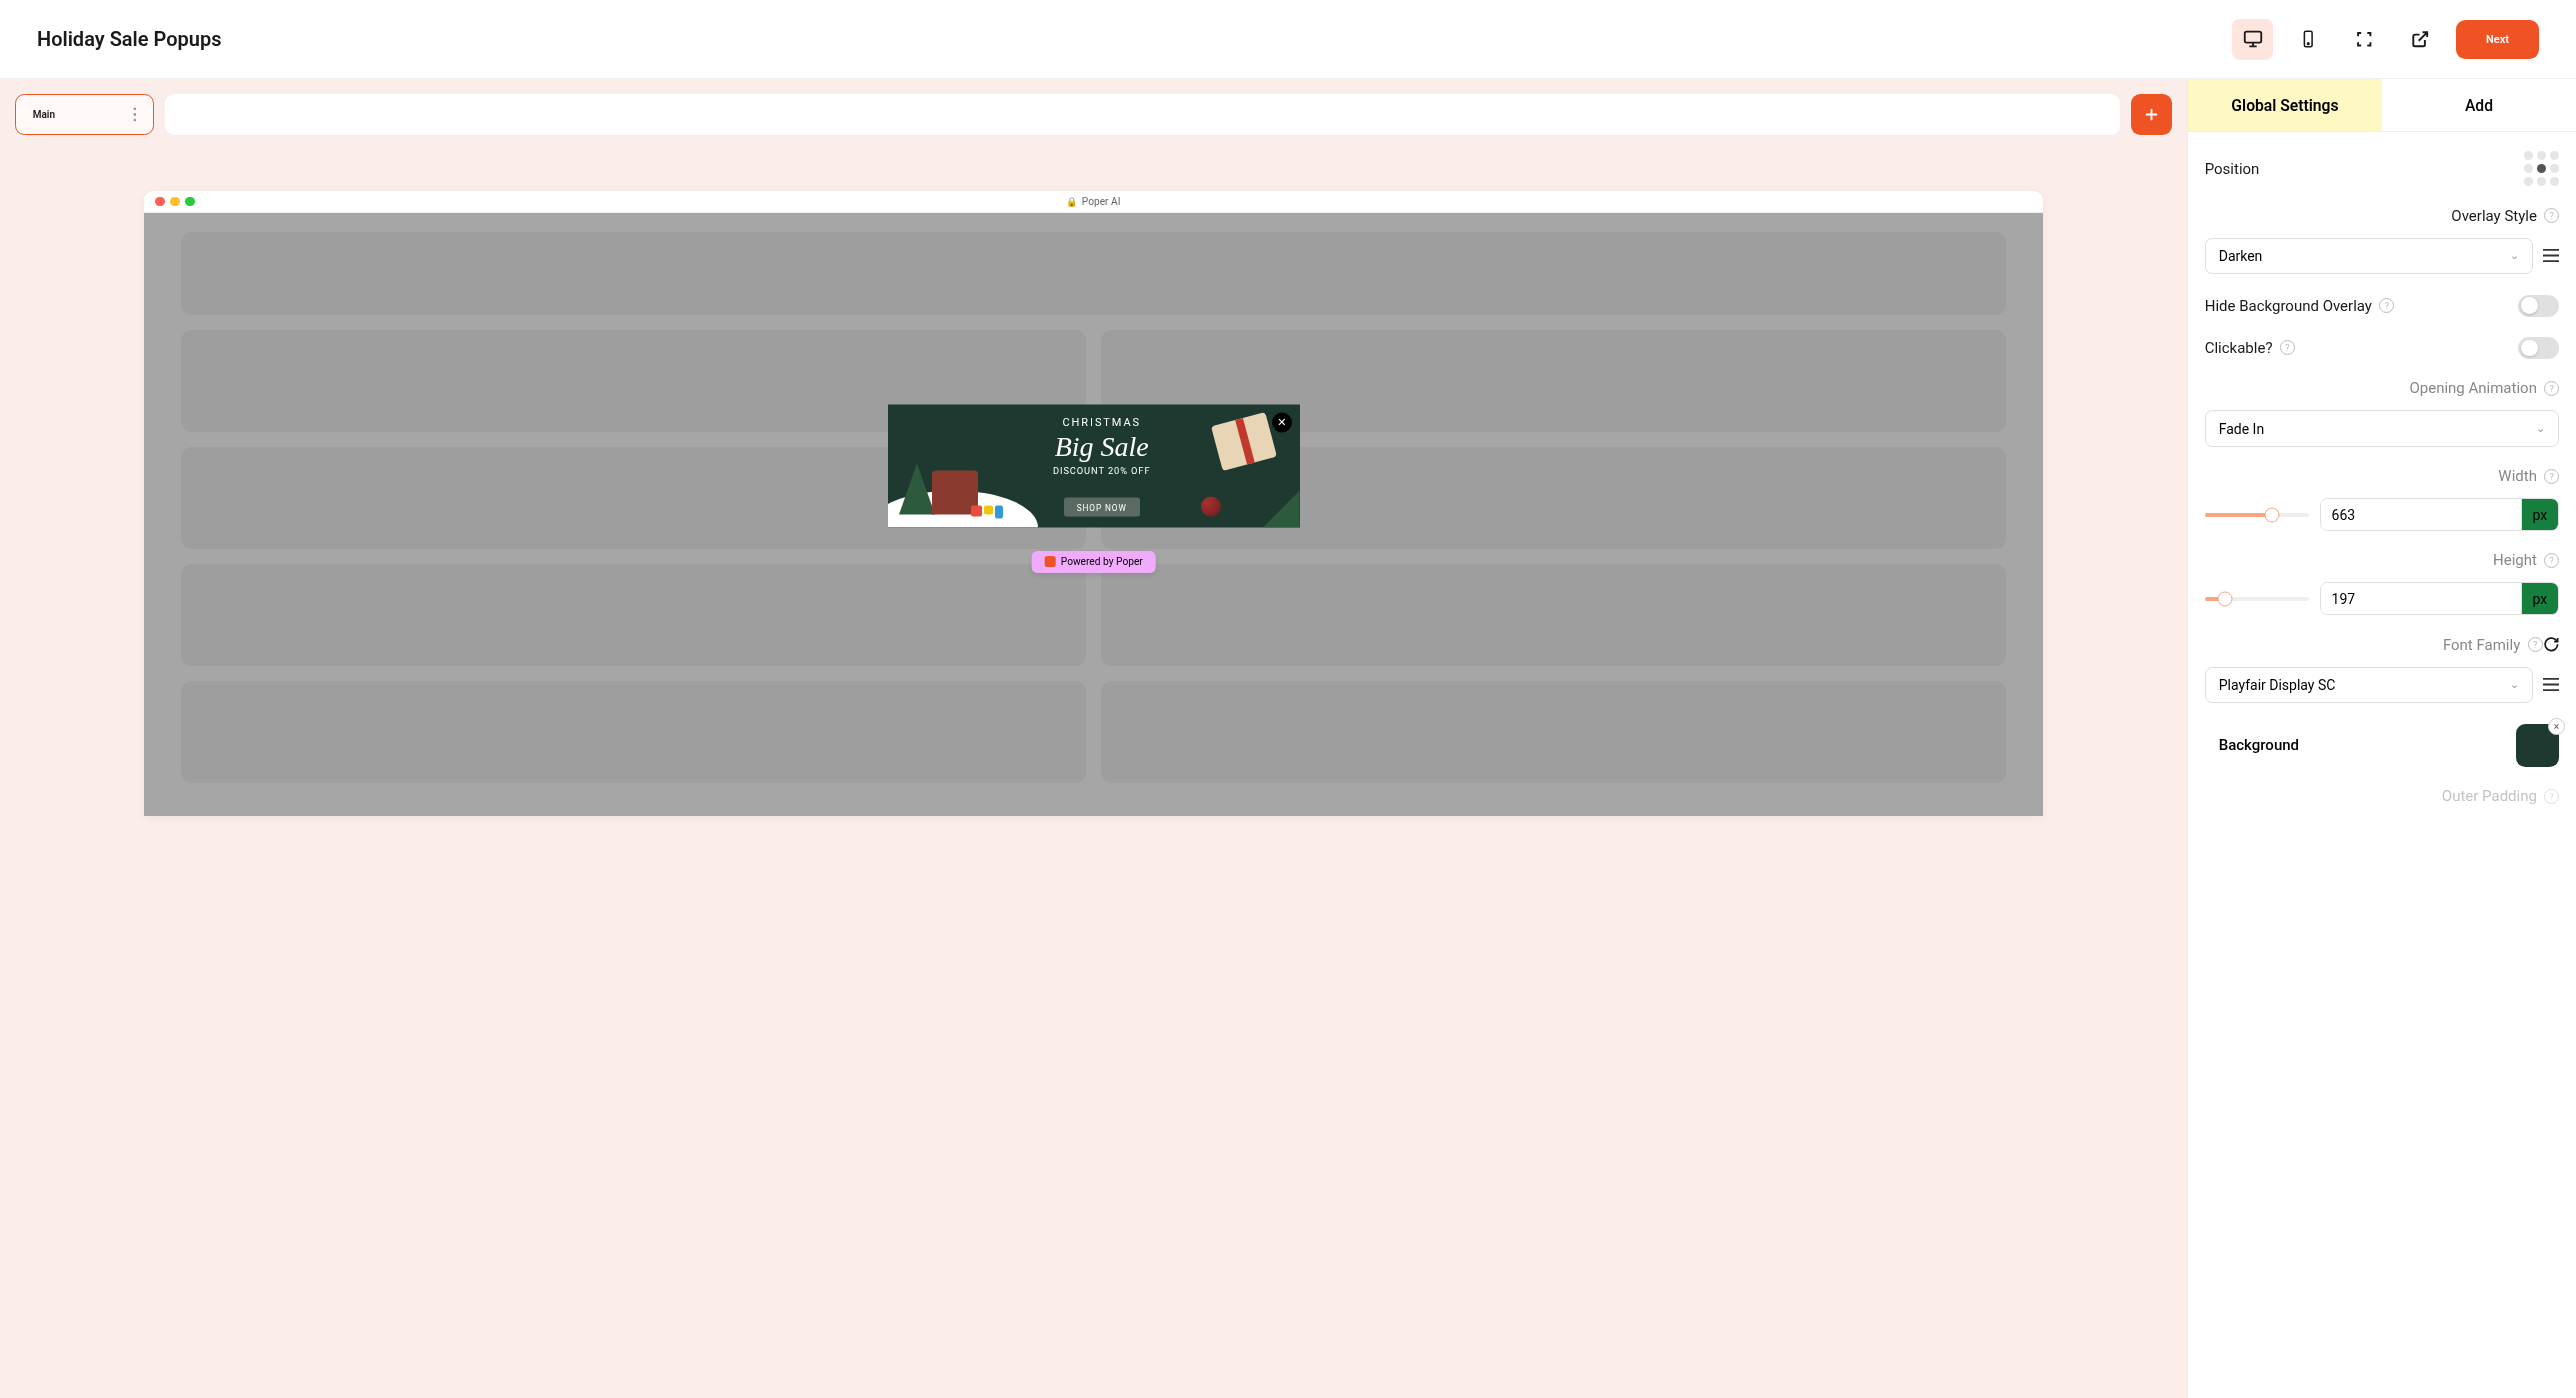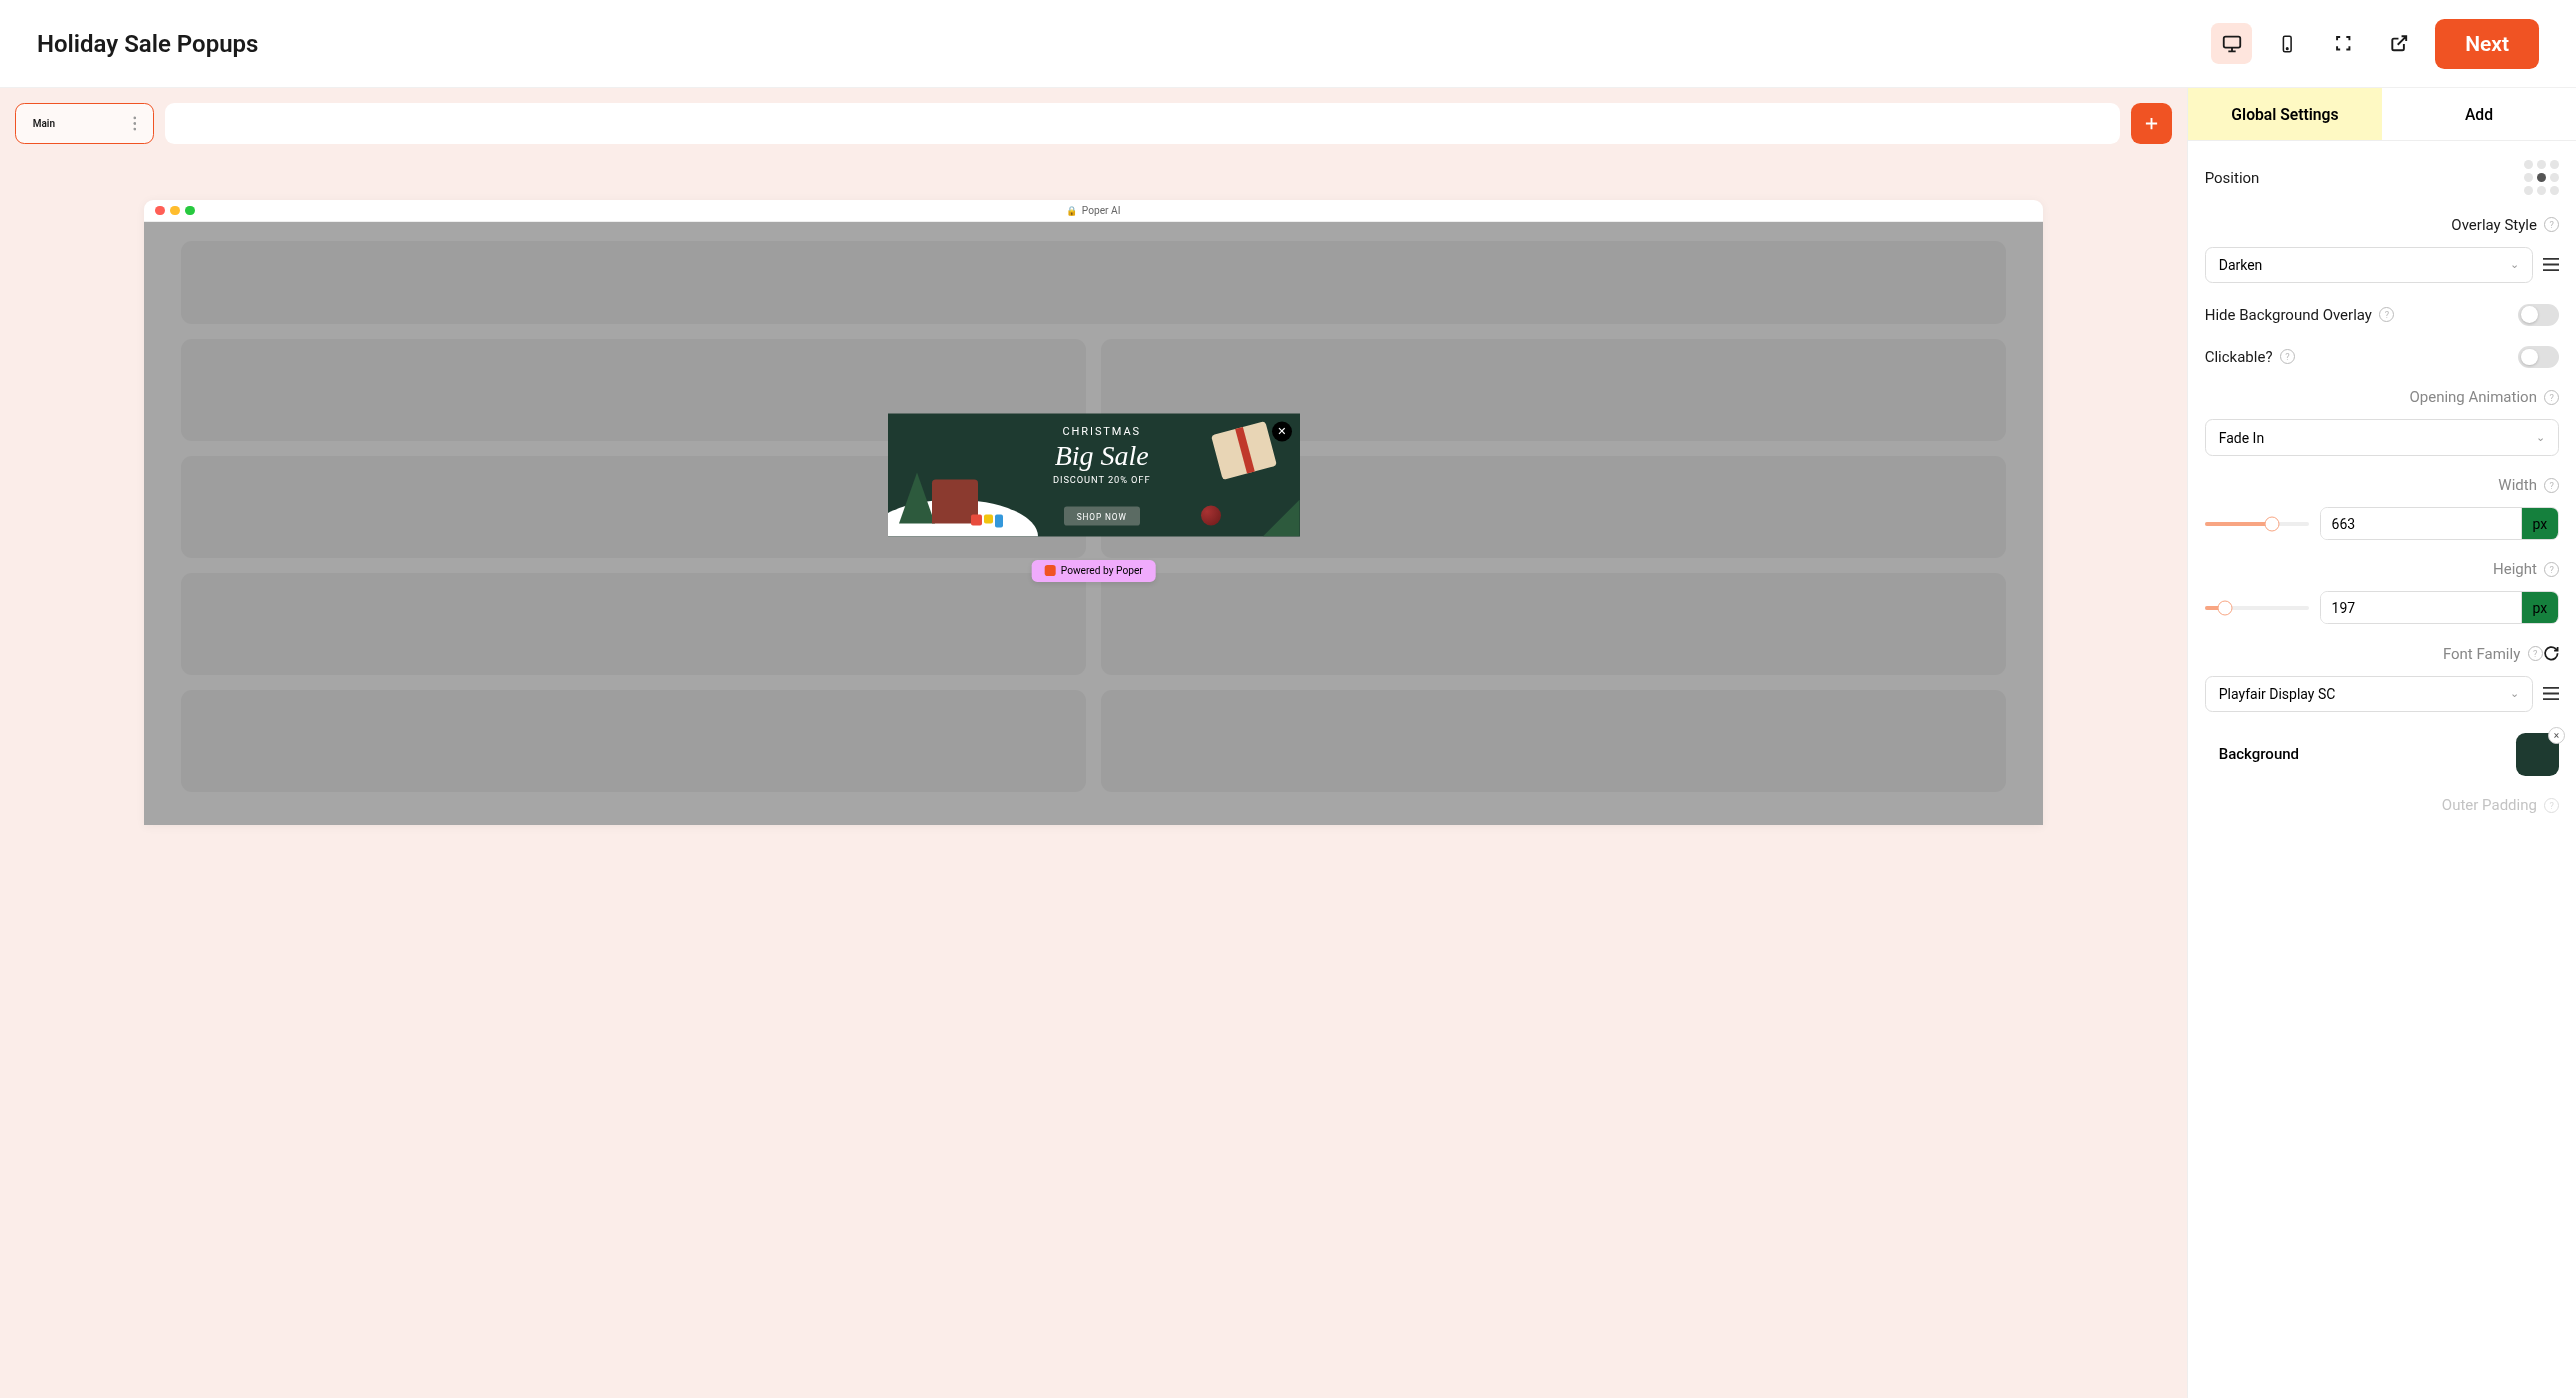--- a/index.html
+++ b/index.html
@@ -5,38 +5,38 @@
 * { margin: 0; padding: 0; box-sizing: border-box; font-family: -apple-system, BlinkMacSystemFont, "Segoe UI", Roboto, sans-serif; }
 body { background: #fff; }
 
 .header {
   display: flex;
   justify-content: space-between;
   align-items: center;
   padding: 18.5px 37px;
   border-bottom: 0.9px solid #f0f0f0;
 }
-.header-title { font-size: 24px; font-weight: 600; color: #1a1a1a; }
+.header-title { font-size: 20px; font-weight: 600; color: #1a1a1a; }
 .header-actions { display: flex; align-items: center; gap: 15px; }
 .icon-btn {
   width: 41px; height: 41px;
   border-radius: 7.4px;
   display: flex; align-items: center; justify-content: center;
   cursor: pointer;
   background: transparent;
   border: none;
 }
 .icon-btn.active { background: #FEE5DD; }
 .next-btn {
   background: #F05323;
   color: #fff;
   border: none;
   padding: 13px 30px;
   border-radius: 9.3px;
-  font-size: 21px;
+  font-size: 11px;
   font-weight: 600;
   cursor: pointer;
 }
 
 .main-layout { display: flex; height: calc(100vh - 78px); }
 .canvas-area {
   flex: 1;
   background: #FBEDE9;
   padding: 15px;
   position: relative;

